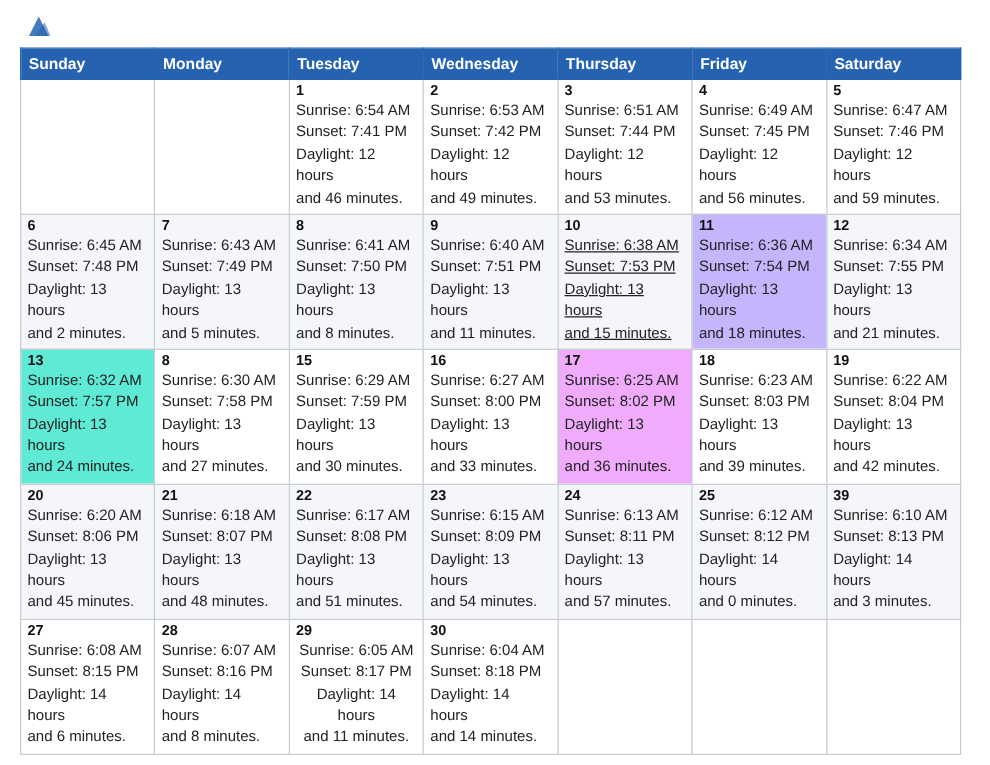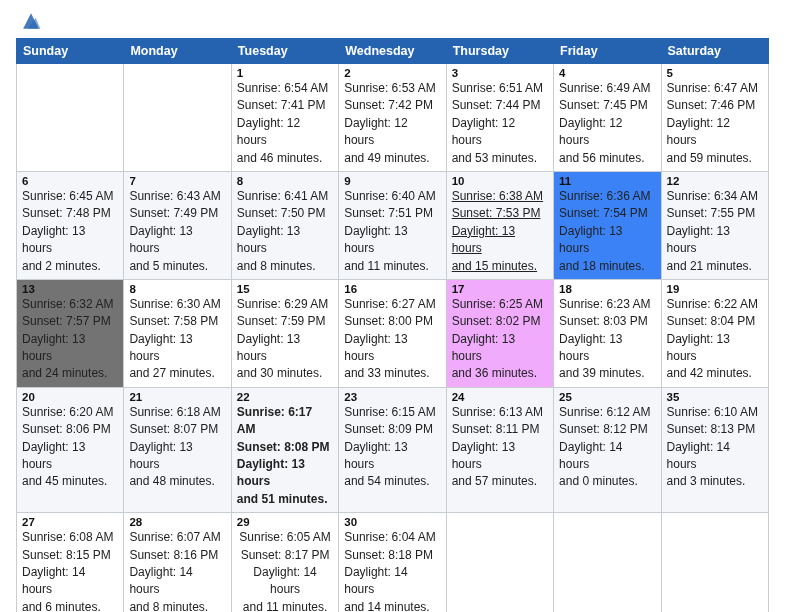--- a/index.html
+++ b/index.html
@@ -208,37 +208,37 @@
 Daylight: 13 hours
 and 11 minutes.</div>
           </td>
           <td style="background: rgb(244, 246, 249);">
             <span class="day-number">10</span>
             <div class="day-info" style="white-space: pre-line; text-decoration: underline;">Sunrise: 6:38 AM
 Sunset: 7:53 PM
 Daylight: 13 hours
 and 15 minutes.</div>
           </td>
-          <td style="background: #3b82f6;">
+          <td style="background: #c4b5fd;">
             <span class="day-number">11</span>
             <div class="day-info" style="white-space: pre-line;">Sunrise: 6:36 AM
 Sunset: 7:54 PM
 Daylight: 13 hours
 and 18 minutes.</div>
           </td>
           <td style="background: rgb(244, 246, 249);">
             <span class="day-number">12</span>
             <div class="day-info" style="white-space: pre-line;">Sunrise: 6:34 AM
 Sunset: 7:55 PM
 Daylight: 13 hours
 and 21 minutes.</div>
           </td>
         </tr>
         <tr>
-          <td style="background: #737373;">
+          <td style="background: #5eead4;">
             <span class="day-number">13</span>
             <div class="day-info" style="white-space: pre-line;">Sunrise: 6:32 AM
 Sunset: 7:57 PM
 Daylight: 13 hours
 and 24 minutes.</div>
           </td>
           <td style="background: rgb(255, 255, 255);">
             <span class="day-number">8</span>
             <div class="day-info" style="white-space: pre-line;">Sunrise: 6:30 AM
 Sunset: 7:58 PM
@@ -291,21 +291,21 @@
           </td>
           <td style="background: rgb(244, 246, 249);">
             <span class="day-number">21</span>
             <div class="day-info" style="white-space: pre-line;">Sunrise: 6:18 AM
 Sunset: 8:07 PM
 Daylight: 13 hours
 and 48 minutes.</div>
           </td>
           <td style="background: rgb(244, 246, 249);">
             <span class="day-number">22</span>
-            <div class="day-info" style="white-space: pre-line; font-weight: bold;">Sunrise: 6:17 AM
+            <div class="day-info" style="white-space: pre-line;">Sunrise: 6:17 AM
 Sunset: 8:08 PM
 Daylight: 13 hours
 and 51 minutes.</div>
           </td>
           <td style="background: rgb(244, 246, 249);">
             <span class="day-number">23</span>
             <div class="day-info" style="white-space: pre-line;">Sunrise: 6:15 AM
 Sunset: 8:09 PM
 Daylight: 13 hours
 and 54 minutes.</div>
@@ -318,21 +318,21 @@
 and 57 minutes.</div>
           </td>
           <td style="background: rgb(244, 246, 249);">
             <span class="day-number">25</span>
             <div class="day-info" style="white-space: pre-line;">Sunrise: 6:12 AM
 Sunset: 8:12 PM
 Daylight: 14 hours
 and 0 minutes.</div>
           </td>
           <td style="background: rgb(244, 246, 249);">
-            <span class="day-number">35</span>
+            <span class="day-number">39</span>
             <div class="day-info" style="white-space: pre-line;">Sunrise: 6:10 AM
 Sunset: 8:13 PM
 Daylight: 14 hours
 and 3 minutes.</div>
           </td>
         </tr>
         <tr>
           <td style="background: rgb(255, 255, 255);">
             <span class="day-number">27</span>
             <div class="day-info" style="white-space: pre-line;">Sunrise: 6:08 AM

